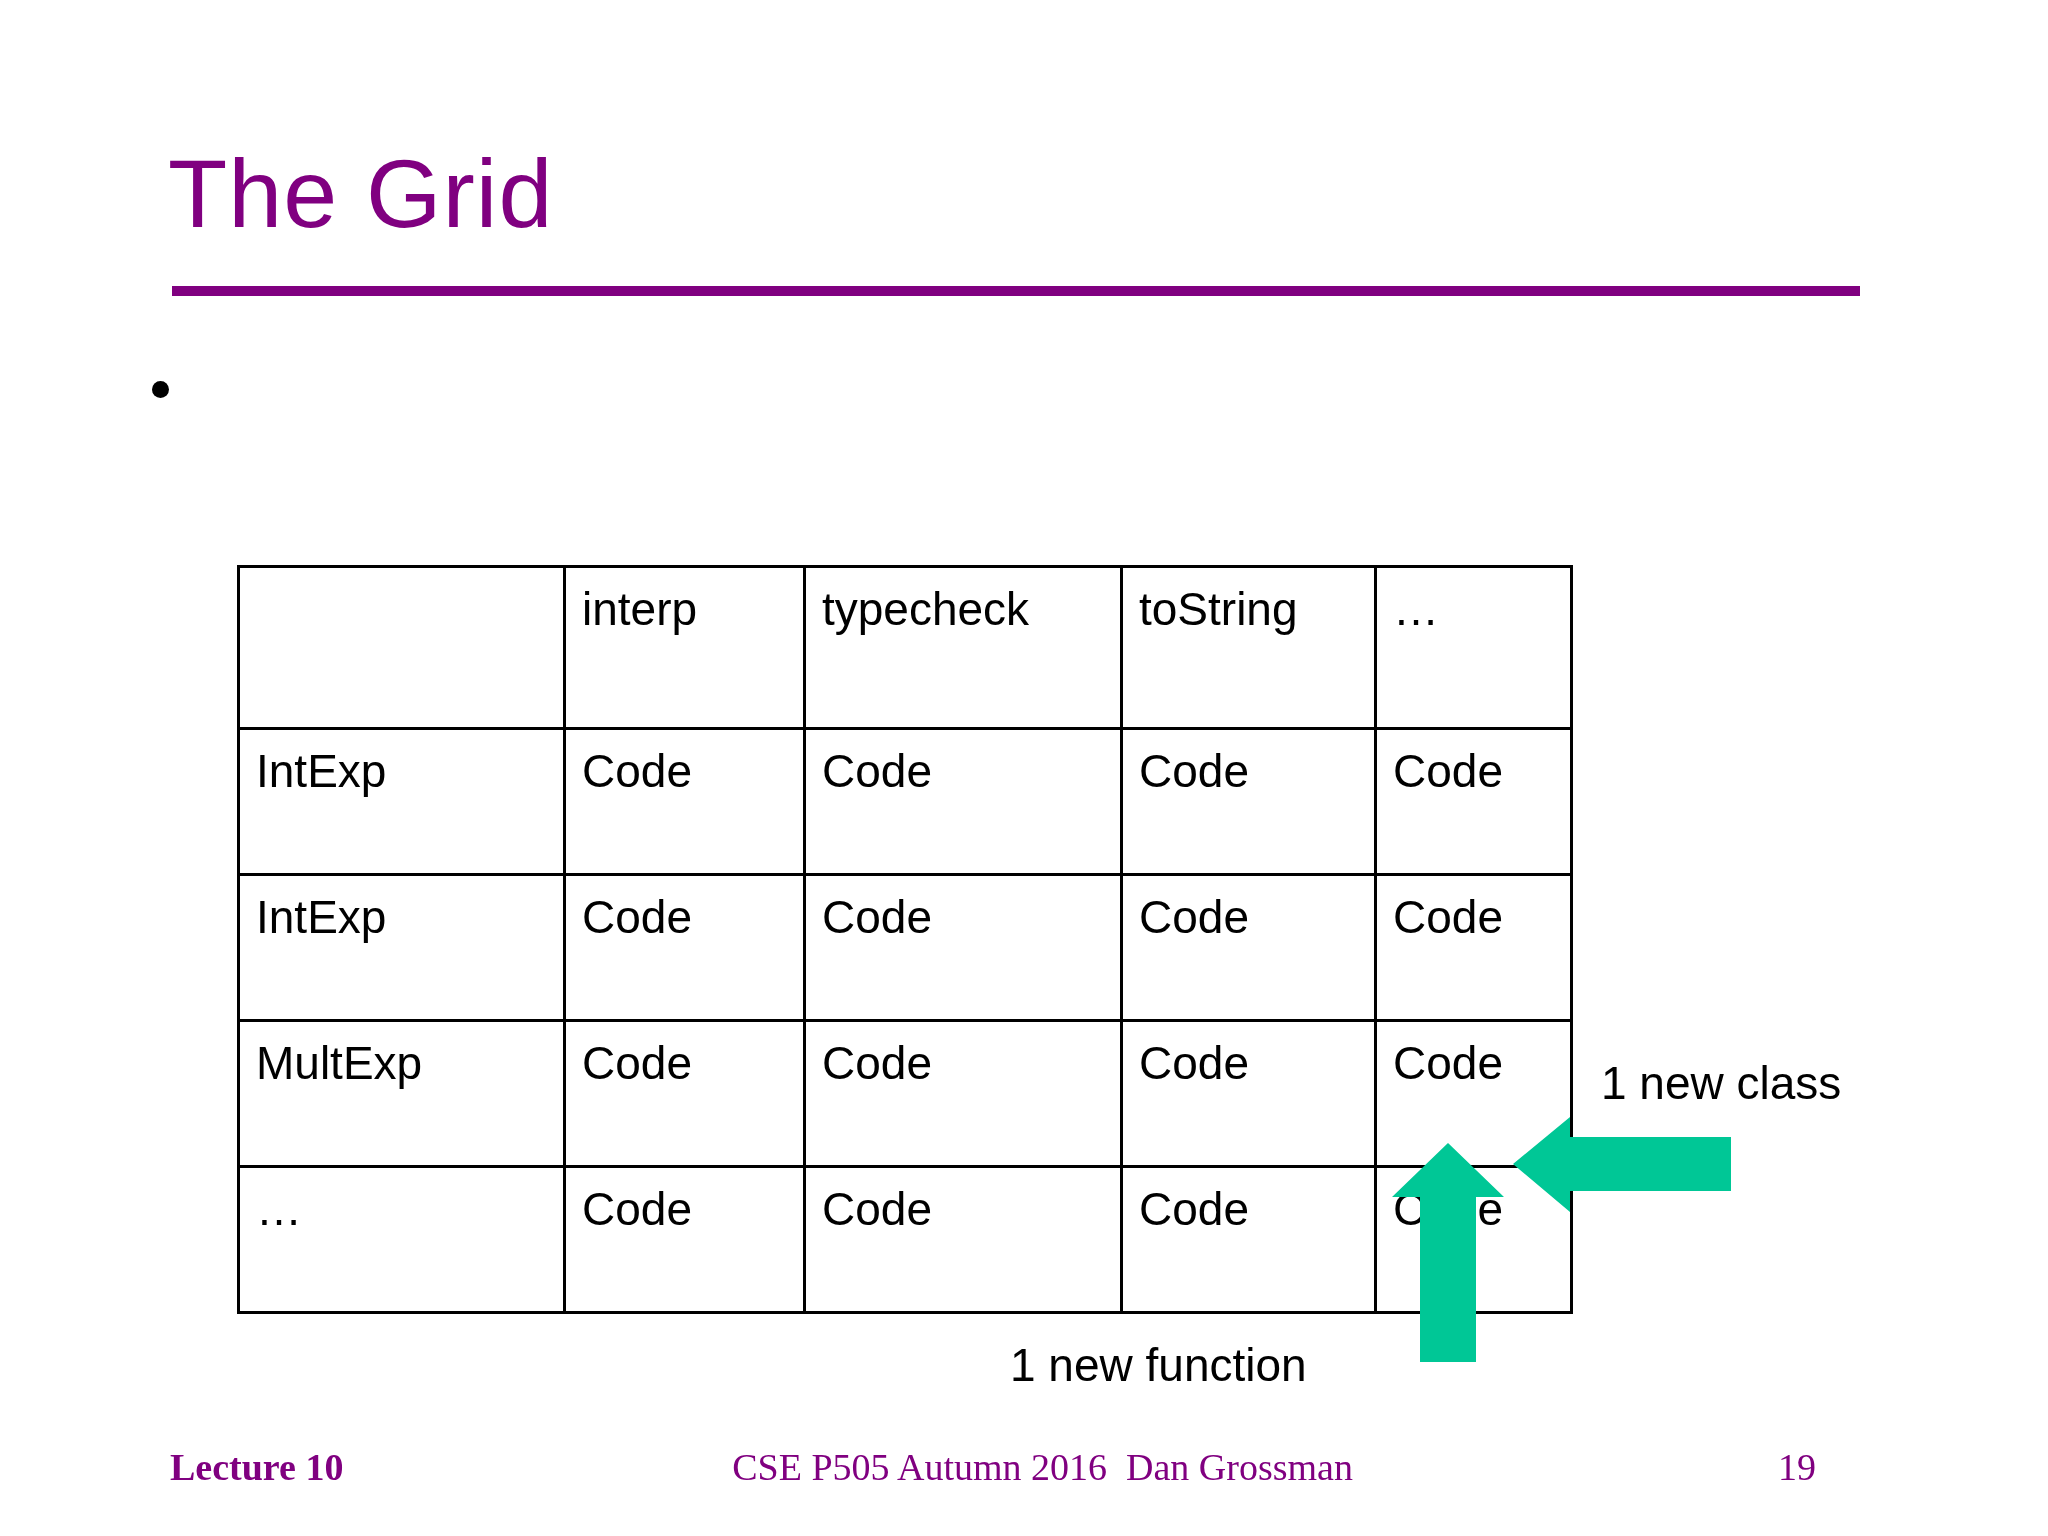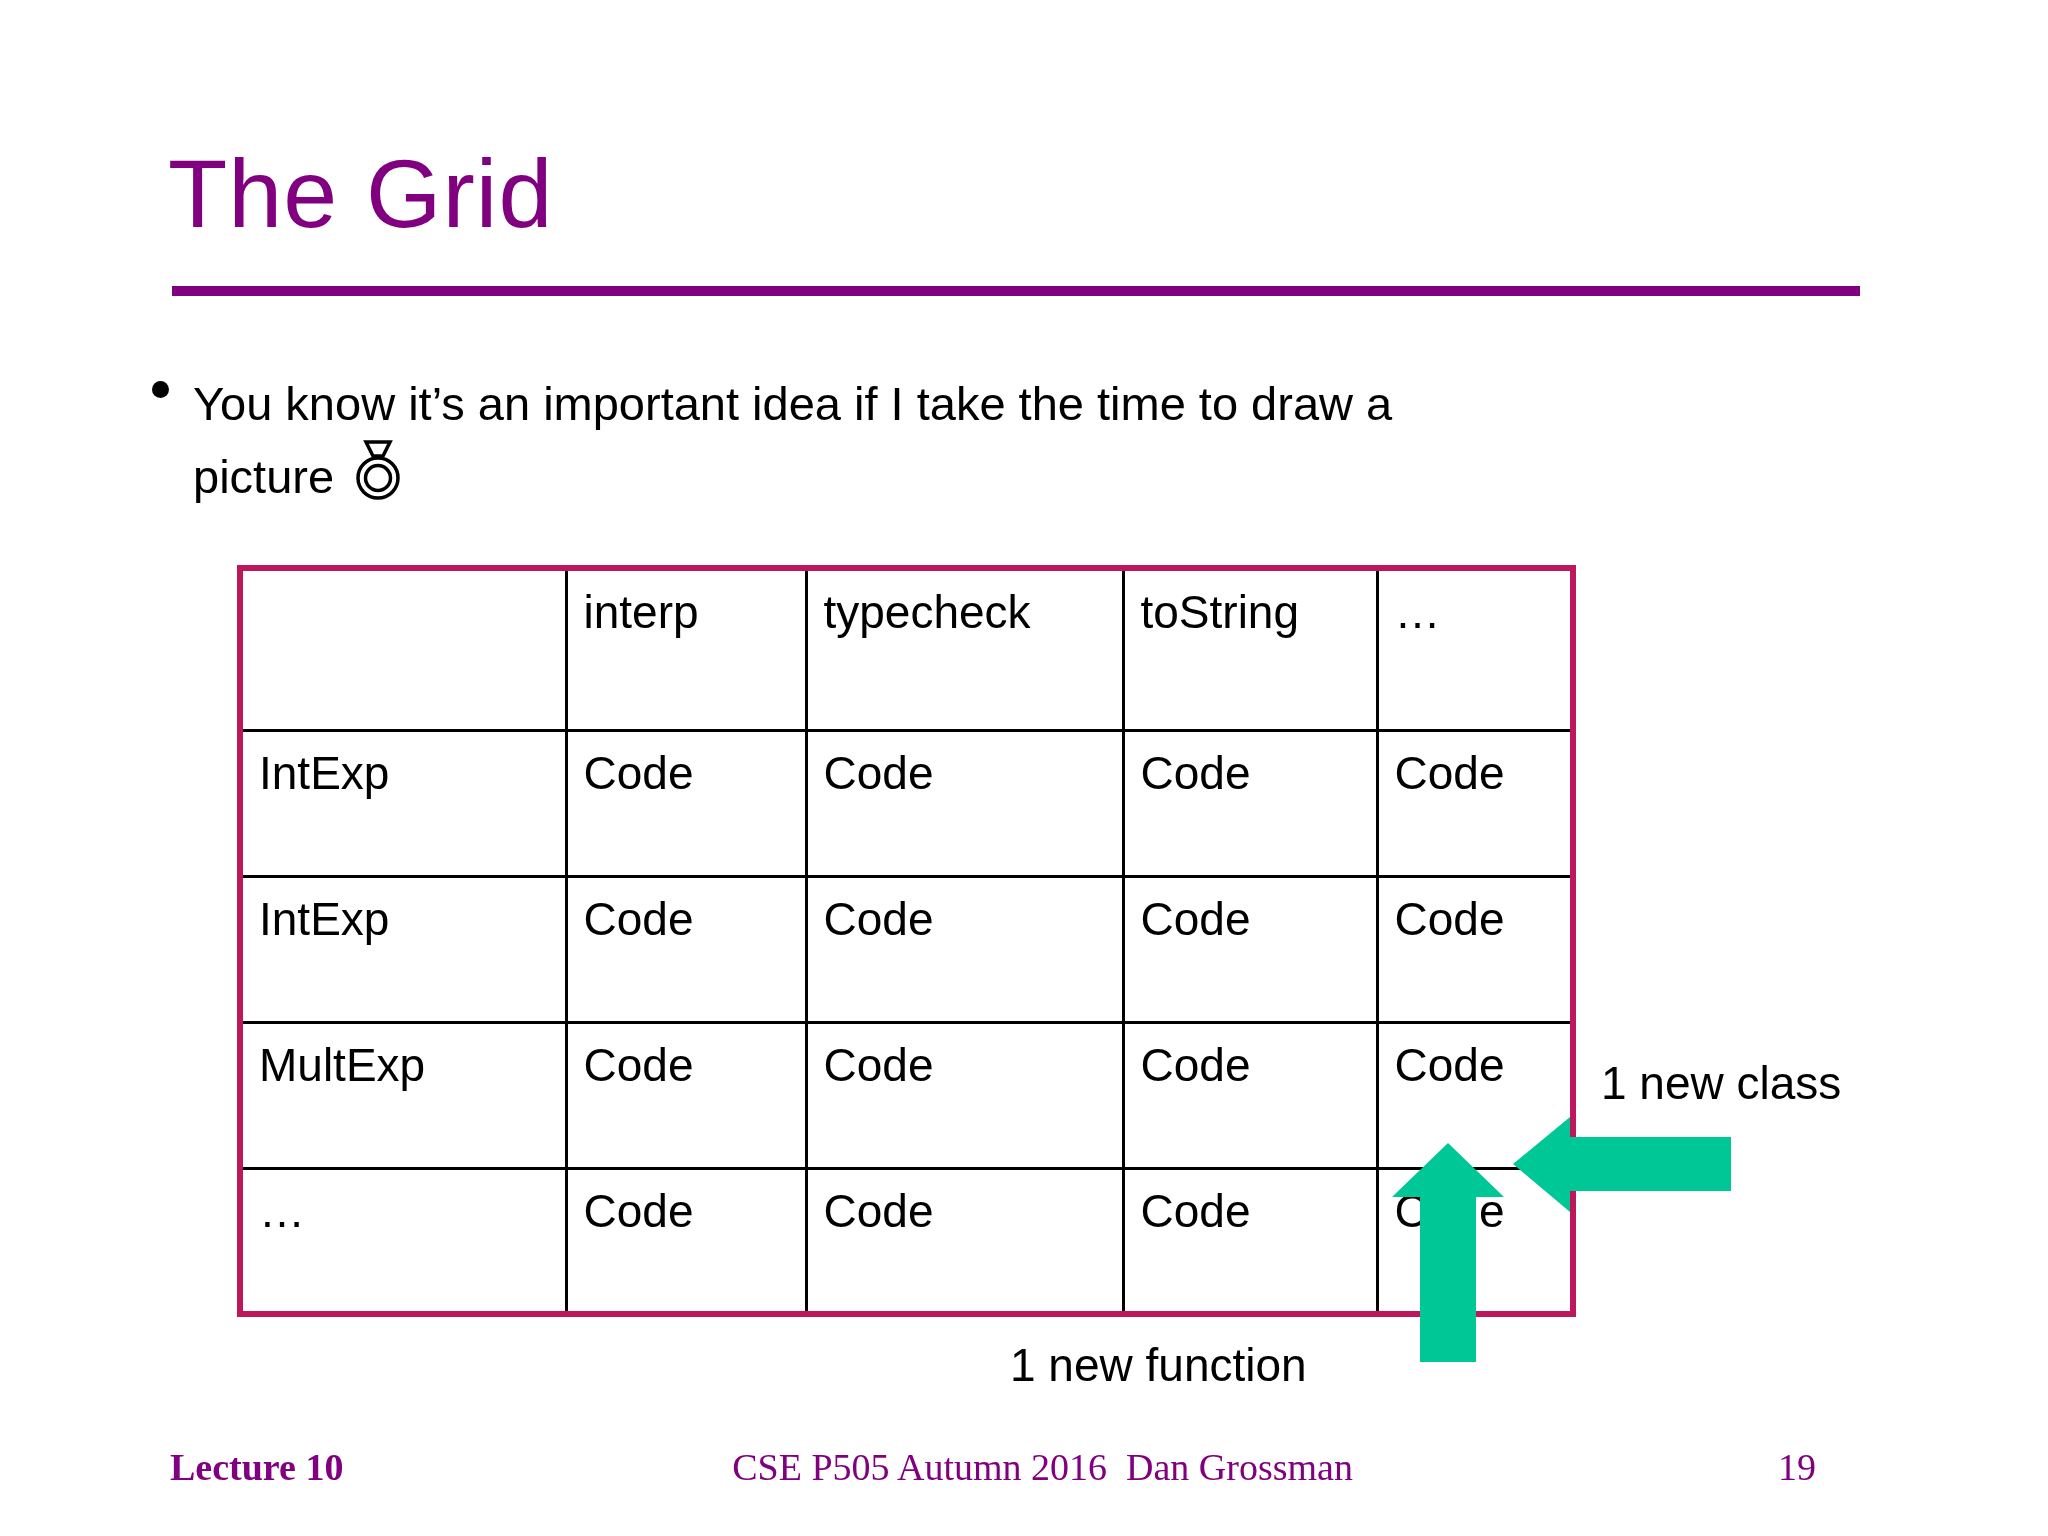--- a/index.html
+++ b/index.html
@@ -29,21 +29,21 @@
     position:absolute;left:193px;top:368px;
     font-size:47px;line-height:71px;color:#000;
   }
   .bullet-line{white-space:nowrap;}
   .ring-icon{display:inline-block;vertical-align:-10px;margin-left:20px;}
 
   table.grid{
     position:absolute;left:237px;top:565px;
     border-collapse:collapse;table-layout:fixed;
     width:1333px;height:658px;
-    border:6px solid #be185d;
+    border:2px solid #be185d;
   }
   table.grid th,table.grid td{
     border:3px solid #000;
     vertical-align:top;text-align:left;
     padding:14px 0 0 16px;
     font-size:46px;font-weight:400;
   }
   table.grid tr.header-row{height:162px;}
   table.grid tr.data-row{height:146px;}
 
@@ -64,28 +64,20 @@
 </style>
 </head>
 <body>
 
 <div class="slide">
 
   <h1 class="title">The Grid</h1>
   <div class="title-rule"></div>
 
   <div class="bullet-dot"></div>
-  <div class="bullet-text">
-    <div class="bullet-line">You know it’s an important idea if I take the time to draw a</div>
-    <div class="bullet-line"><span>picture</span><span class="ring-icon"><svg width="48" height="64" viewBox="0 0 48 64" fill="none" stroke="#000" stroke-width="3.5">
-        <polygon points="12,3 36,3 29,17 19,17" stroke-linejoin="miter"></polygon>
-        <circle cx="24" cy="39" r="20"></circle>
-        <circle cx="24" cy="39" r="12.5"></circle>
-      </svg></span></div>
-  </div>
 
   <table class="grid">
     <colgroup>
       <col style="width:326px">
         <col style="width:240px">
         <col style="width:317px">
         <col style="width:254px">
         <col style="width:196px">
     </colgroup>
     <thead>

